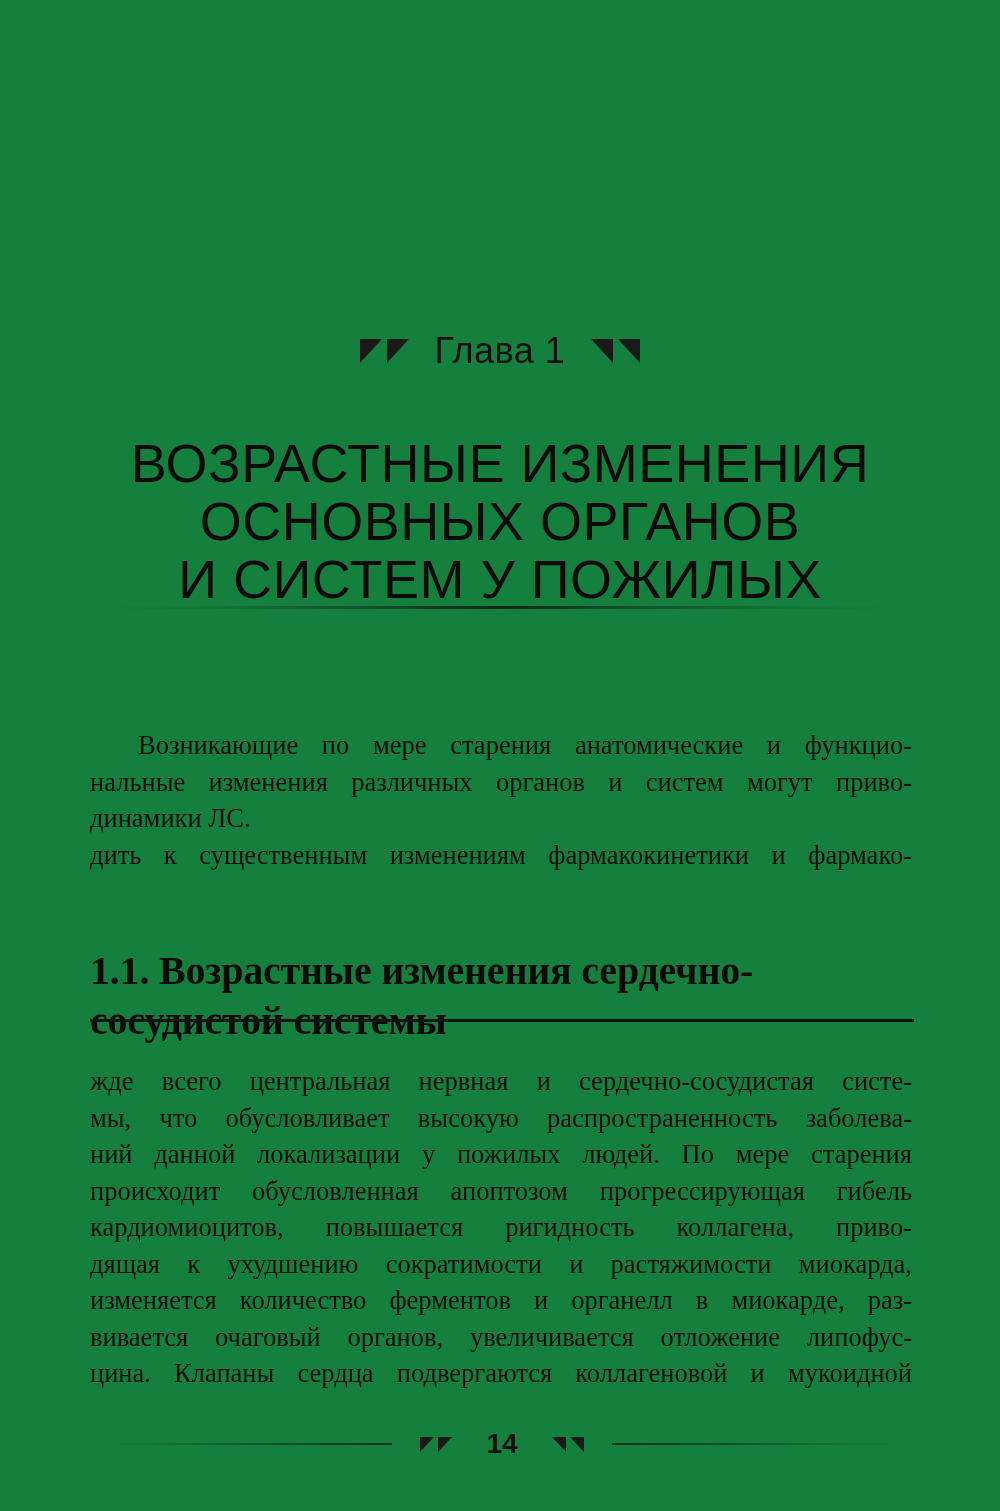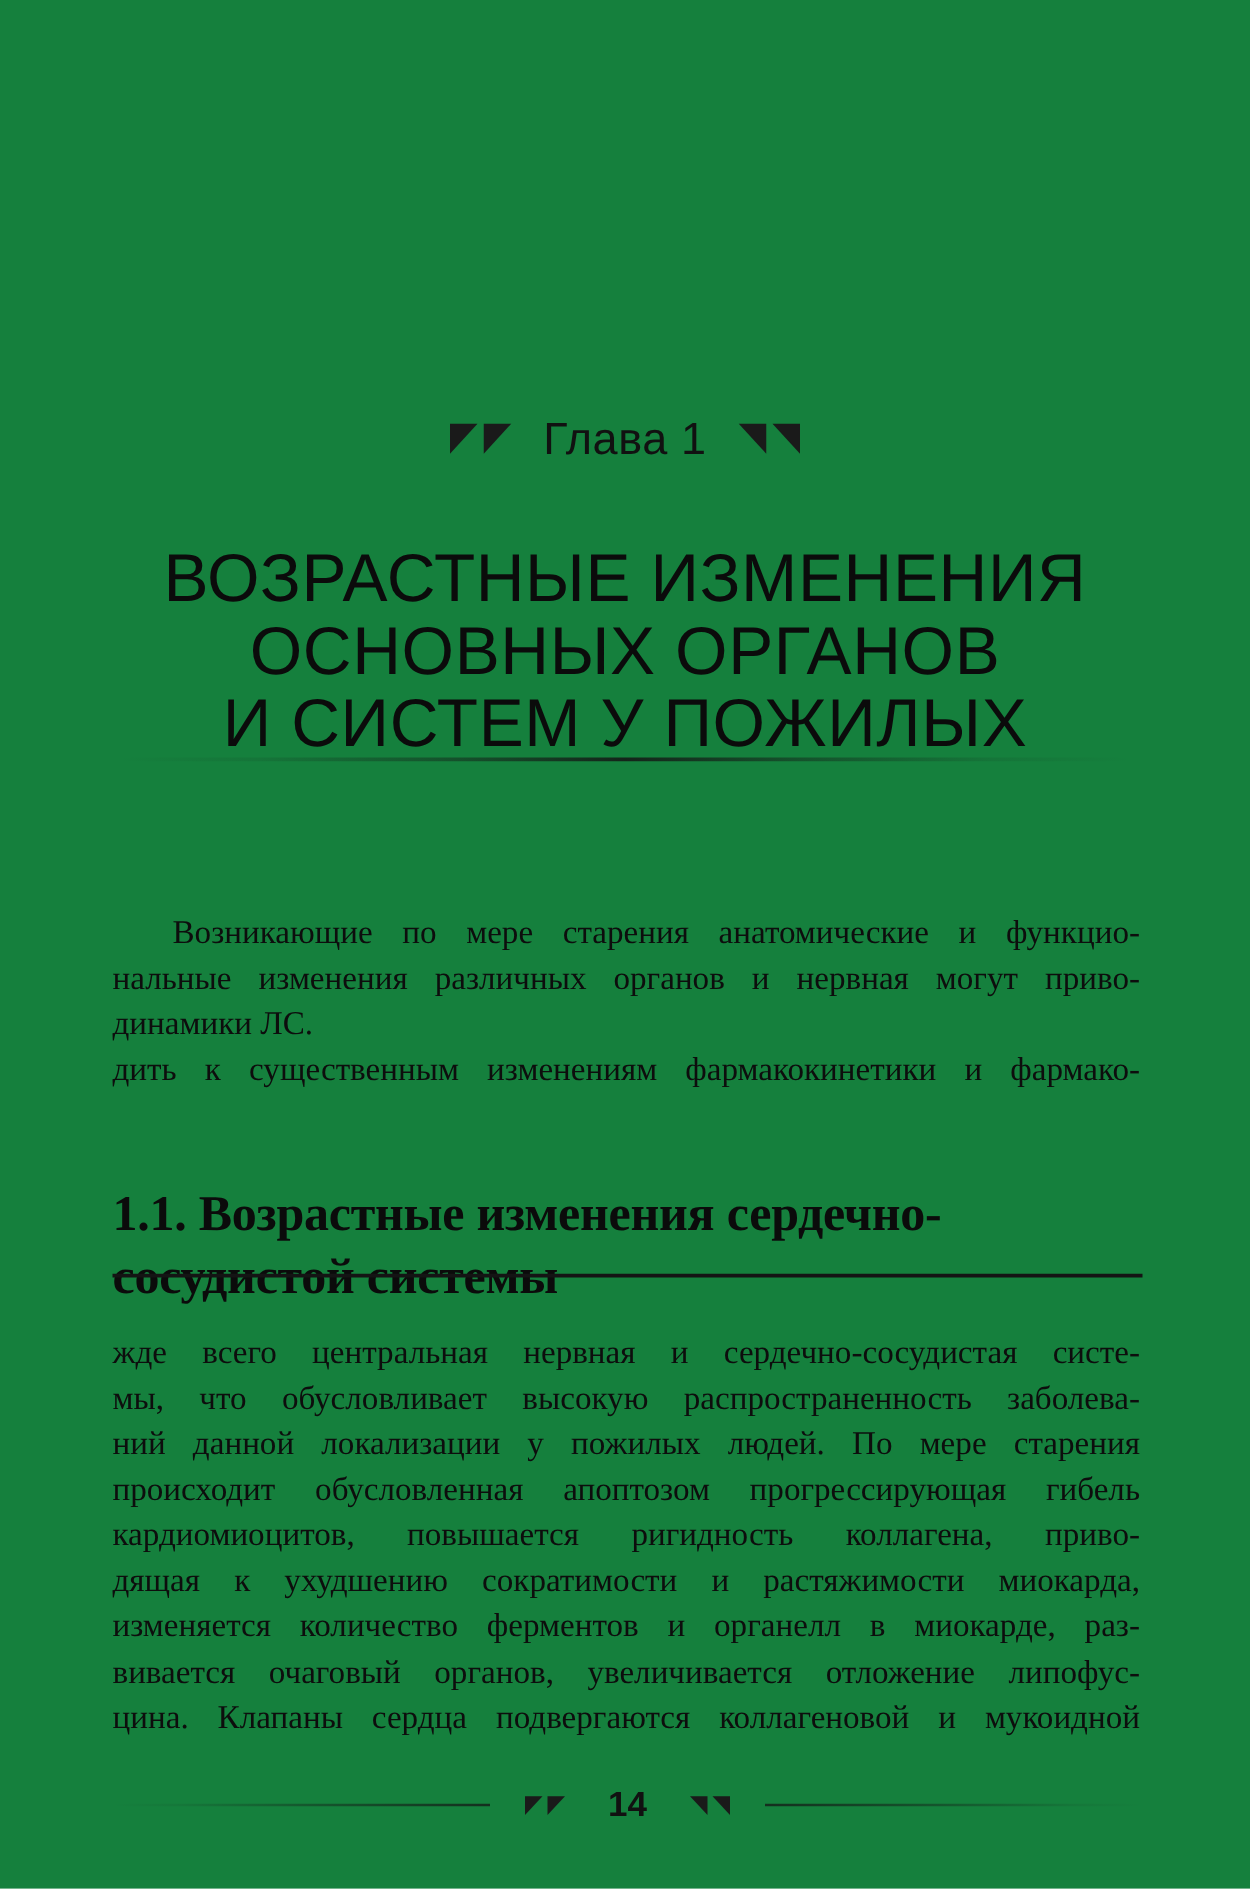--- a/index.html
+++ b/index.html
@@ -222,21 +222,21 @@
     <span class="tl">ВОЗРАСТНЫЕ ИЗМЕНЕНИЯ</span>
     <span class="tl">ОСНОВНЫХ ОРГАНОВ</span>
     <span class="tl">И СИСТЕМ У ПОЖИЛЫХ</span>
   </h1>
 
   <div class="divider-fade"></div>
 
   <div class="body-block intro">
     <p>
       <span class="ln just indent">Возникающие по мере старения анатомические и функцио-</span>
-      <span class="ln just">нальные изменения различных органов и нервная могут приво-</span>
+      <span class="ln just">нальные изменения различных органов и систем могут приво-</span>
       <span class="ln">динамики ЛС.</span>
       <span class="ln just">дить к существенным изменениям фармакокинетики и фармако-</span>
     </p>
   </div>
 
   <h2 class="section-heading">
     <span class="hl">1.1. Возрастные изменения сердечно-</span>
     <span class="hl">сосудистой системы</span>
   </h2>
   <div class="section-rule"></div>

